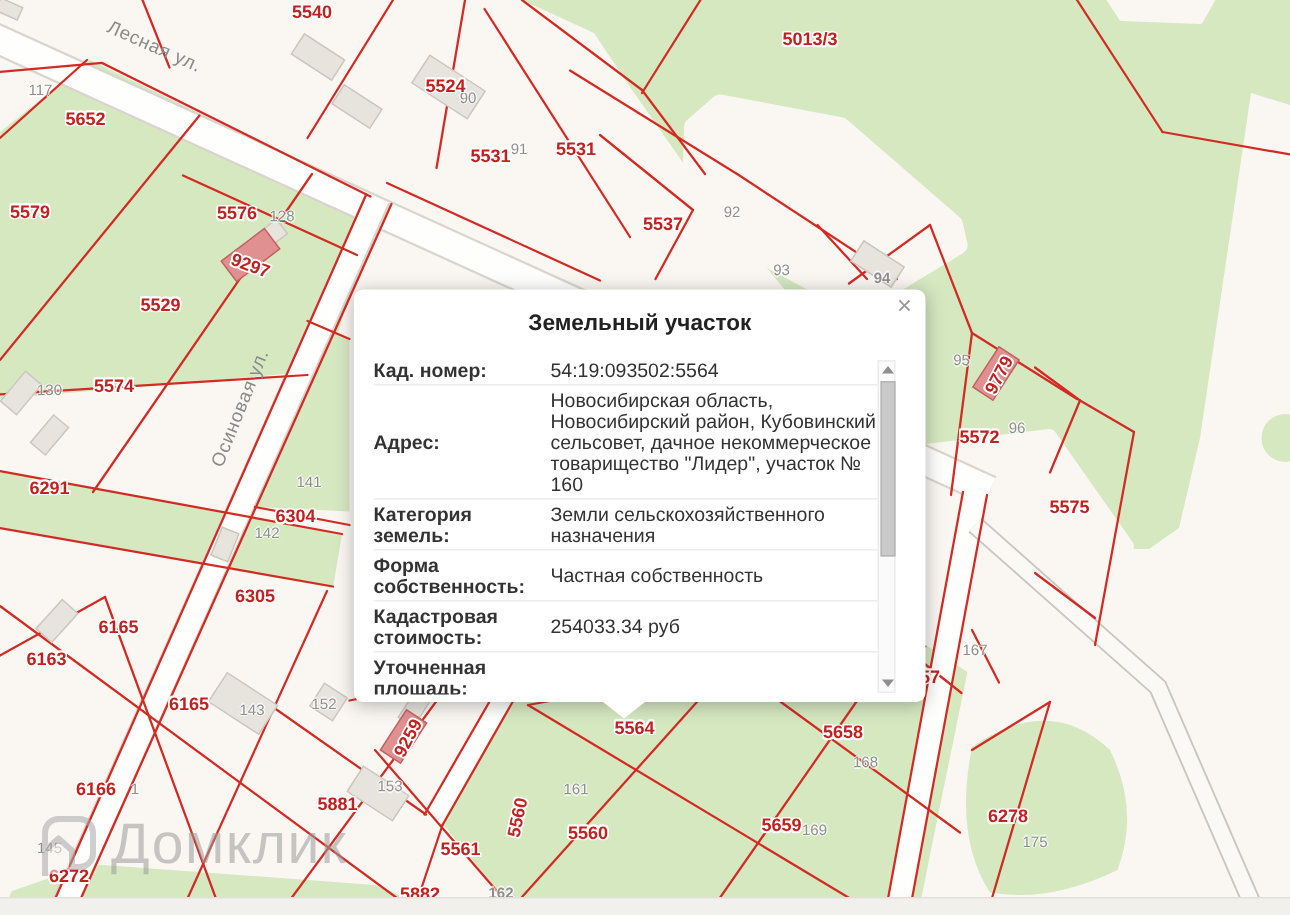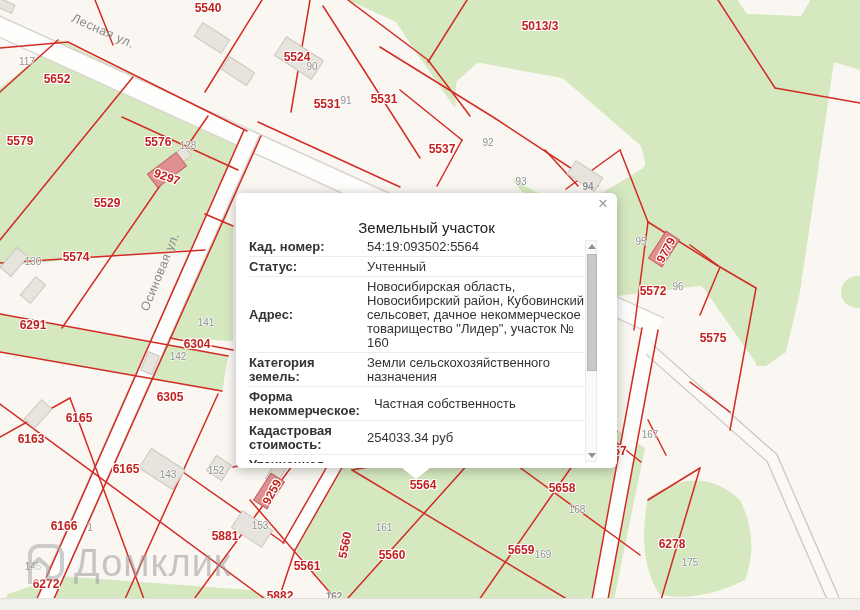--- a/index.html
+++ b/index.html
@@ -22,21 +22,21 @@
   .bottom-bar{position:absolute;left:0;bottom:0;width:860px;height:11px;background:#f2f0ed;
               border-top:1px solid #e2dfda;}
   
   .popup{position:absolute;left:236px;top:193px;width:381px;height:275px;background:#fff;
          border-radius:6px;box-shadow:0 2px 12px rgba(50,50,50,.35);z-index:5;}
   .popup-tail{position:absolute;left:166px;top:275px;width:0;height:0;
               border-left:14px solid transparent;border-right:14px solid transparent;
               border-top:11px solid #fff;}
   .popup-close{position:absolute;right:9px;top:2px;font-size:17px;color:#9a9a9a;cursor:pointer;
                line-height:17px;}
-  .popup-title{text-align:center;font-size:15px;font-weight:normal;color:#222;padding-top:26px;}
+  .popup-title{text-align:center;font-size:15px;font-weight:bold;color:#222;padding-top:14px;}
   .popup-body{position:absolute;left:13px;top:44px;width:336px;height:226px;overflow:hidden;}
   .prow{display:flex;align-items:center;border-bottom:1px solid #ececec;padding:2.5px 0;}
   .plabel{flex:0 0 104px;font-weight:bold;font-size:13px;line-height:14px;color:#333;}
   .pvalue{flex:1;font-size:13px;line-height:14px;color:#333;padding-left:14px;}
   .popup-scrollbar{position:absolute;left:349px;top:47px;width:12px;height:222px;background:#fafafa;
                    border:1px solid #ececec;box-sizing:border-box;}
   .sb-arrow{position:absolute;left:2px;width:0;height:0;border-left:4px solid transparent;
             border-right:4px solid transparent;}
   .sb-arrow.up{top:3px;border-bottom:5px solid #8f8f8f;}
   .sb-arrow.down{bottom:3px;border-top:5px solid #8f8f8f;}
@@ -240,33 +240,29 @@
   <div class="popup">
     <div class="popup-close">×</div>
     <div class="popup-title">Земельный участок</div>
     <div class="popup-body">
       <div id="popup-rows">
           <div class="prow">
             <div class="plabel">Кад. номер:</div>
             <div class="pvalue">54:19:093502:5564</div>
           </div>
           <div class="prow">
-            <div class="plabel">Статус:</div>
-            <div class="pvalue">Учтенный</div>
-          </div>
-          <div class="prow">
             <div class="plabel">Адрес:</div>
             <div class="pvalue">Новосибирская область, Новосибирский район, Кубовинский сельсовет, дачное некоммерческое товарищество "Лидер", участок № 160</div>
           </div>
           <div class="prow">
             <div class="plabel">Категория земель:</div>
             <div class="pvalue">Земли сельскохозяйственного назначения</div>
           </div>
           <div class="prow">
-            <div class="plabel">Форма некоммерческое:</div>
+            <div class="plabel">Форма собственность:</div>
             <div class="pvalue">Частная собственность</div>
           </div>
           <div class="prow">
             <div class="plabel">Кадастровая стоимость:</div>
             <div class="pvalue">254033.34 руб</div>
           </div>
           <div class="prow">
             <div class="plabel">Уточненная площадь:</div>
           </div>
         </div>

